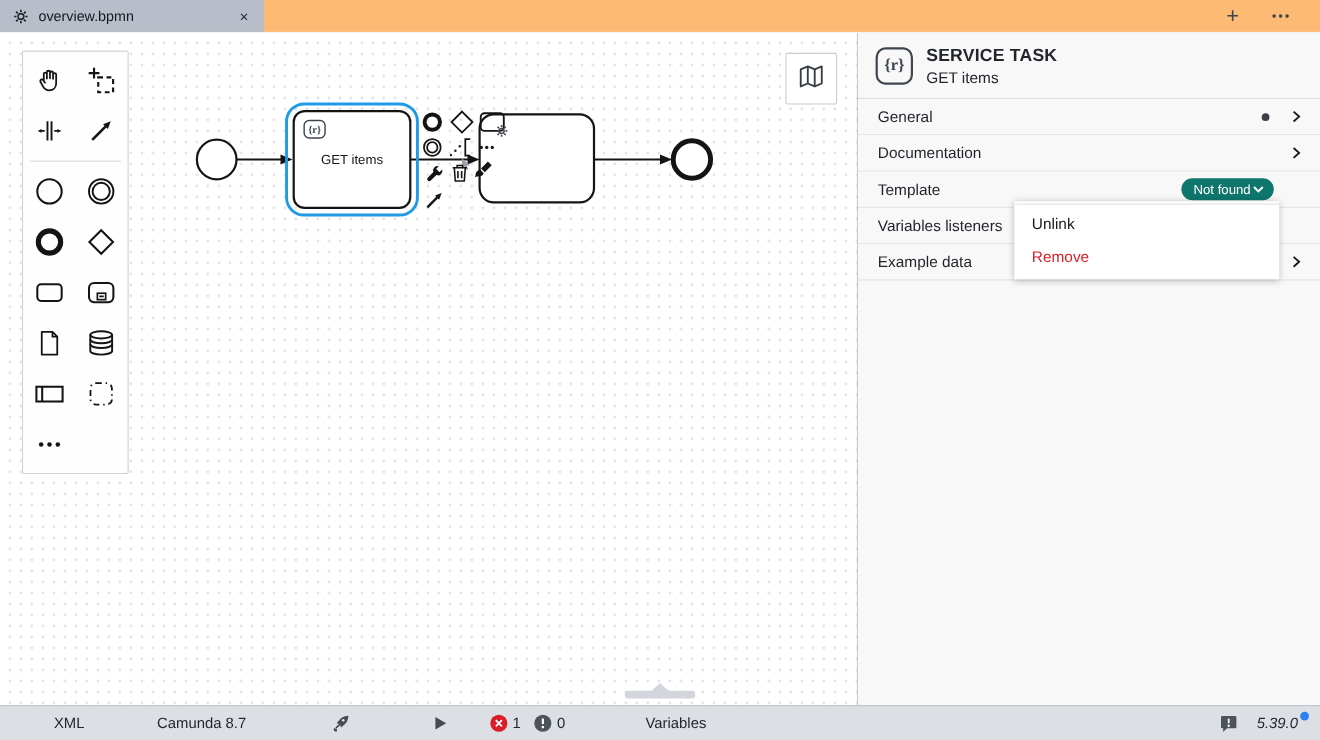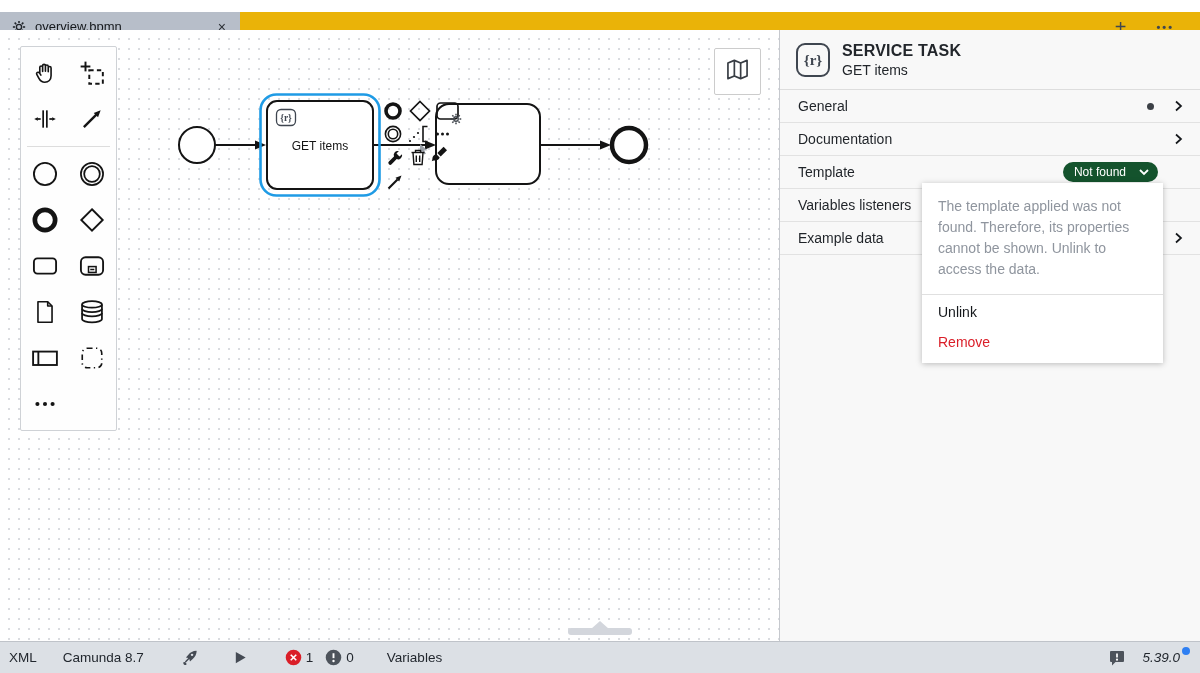--- a/index.html
+++ b/index.html
@@ -3,22 +3,22 @@
 <meta charset="utf-8">
 <style>
   html,body{margin:0;padding:0;}
   body{
     width:1200px;height:673px;overflow:hidden;position:relative;
     font-family:"Liberation Sans",sans-serif;background:#fff;color:#1f2328;
     -webkit-font-smoothing:antialiased;
   }
   
   .tabbar{
-    height:30px;background:#eab308;display:flex;align-items:stretch;
-    border-bottom:1px solid #f2f3f5;box-sizing:border-box;margin-top:12px;
+    height:30px;background:#fdba74;display:flex;align-items:stretch;
+    border-bottom:1px solid #f2f3f5;box-sizing:border-box;
   }
   .tab{
     width:218px;background:#b7bec9;display:flex;align-items:center;
     padding:0 10px 0 12px;gap:9px;font-size:13px;color:#15181c;cursor:default;
   }
   .tab-label{flex:0 1 auto;}
   .tab-close{margin-left:auto;font-size:14px;color:#2b2f35;line-height:1;padding:2px 4px;}
   .tabbar-actions{margin-left:auto;display:flex;align-items:center;gap:30px;padding-right:26px;color:#3f4650;}
   .newtab-btn{font-size:20px;line-height:1;}
   .overflow-btn{font-size:11px;letter-spacing:2px;font-weight:bold;}
@@ -62,39 +62,39 @@
   .elem-type{font-size:16px;font-weight:bold;color:#22262b;letter-spacing:.2px;}
   .elem-name{font-size:14px;color:#22262b;margin-top:2px;}
   .prop-row{
     height:32px;display:flex;align-items:center;padding:0 14px 0 18px;
     border-bottom:1px solid #e2e2e2;font-size:14px;color:#1f2328;cursor:pointer;background:#f8f8f8;
   }
   .row-right{margin-left:auto;display:flex;align-items:center;gap:16px;}
   .dirty-dot{width:7px;height:7px;border-radius:50%;background:#3c4046;}
   .chev svg{display:block;}
   .tmpl-badge{
-    background:#14532d;color:#fff;font-size:12px;border-radius:12px;
-    padding:3px 9px 3px 11px;display:flex;align-items:center;gap:13px;cursor:pointer;
+    background:#0f766e;color:#fff;font-size:12px;border-radius:12px;
+    padding:3px 9px 3px 11px;display:flex;align-items:center;gap:2px;cursor:pointer;
   }
   
   .tmpl-menu{
     position:absolute;left:142px;top:153px;width:241px;background:#fff;z-index:6;
     box-shadow:0 1px 6px rgba(0,0,0,.25);font-size:14px;
   }
   .tmpl-msg{padding:13px 16px 12px 16px;color:#8f959e;line-height:21px;}
   .tmpl-div{border-top:1px solid #e0e0e0;margin-top:2px;}
   .tmpl-item{padding:9px 16px;color:#15181c;cursor:pointer;}
   .tmpl-item.danger{color:#da1e28;padding-top:5px;padding-bottom:13px;}
   
   .statusbar{
     position:absolute;left:0;bottom:0;width:100%;height:32px;background:#dce0e5;
     border-top:1px solid #bfc3c9;box-sizing:border-box;display:flex;align-items:center;
     font-size:13.5px;color:#22272e;
   }
-  .sb-item{padding:0 13px;display:flex;align-items:center;gap:5px;cursor:pointer;}
+  .sb-item{padding:0 13px;display:flex;align-items:center;gap:5px;cursor:pointer;margin-left:40px;}
   .sb-item:first-child{padding-left:9px;}
   .sb-icon{display:flex;align-items:center;}
   .sb-right{margin-left:auto;display:flex;align-items:center;padding-right:12px;gap:16px;}
   .version{position:relative;padding-right:8px;font-style:italic;}
   .version-dot{position:absolute;right:-2px;top:-3px;width:8px;height:8px;border-radius:50%;background:#2e7ff2;}
   .err-group{display:flex;align-items:center;gap:4px;padding:0 13px;}
   .err-num{margin-right:8px;}
   svg{flex:none;}
 </style>
 </head>
@@ -374,21 +374,20 @@
       <span class="row-right">
         <span class="chev">
           <svg width="16" height="16" viewBox="0 0 16 16">
               <polyline points="6,3.5 11,8 6,12.5" fill="none" stroke="#15181c" stroke-width="1.7"></polyline>
             </svg>
         </span>
       </span>
     </div>
 
     <div class="tmpl-menu">
-      <div class="tmpl-msg">The template applied was not found. Therefore, its properties cannot be shown. Unlink to access the data.</div>
       <div class="tmpl-div"></div>
       <div class="tmpl-item">Unlink</div>
       <div class="tmpl-item danger">Remove</div>
     </div>
   </div>
 </div>
 
 <div class="statusbar">
   <div class="sb-item">
     <span>XML</span>

